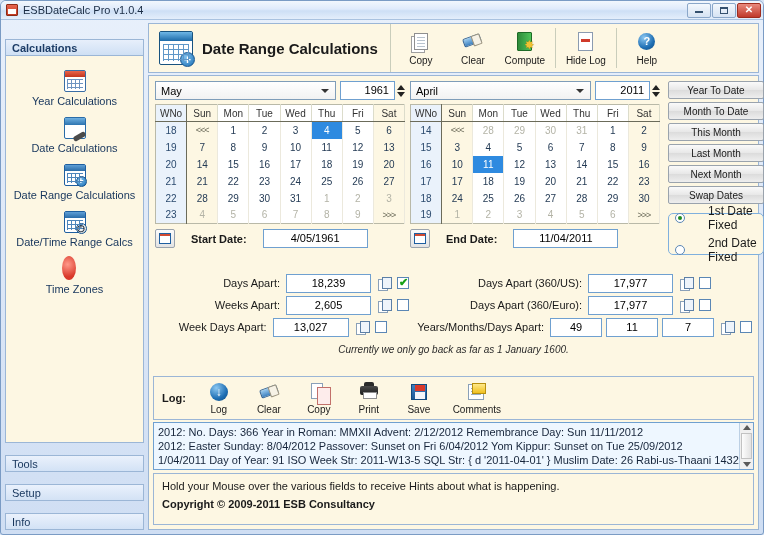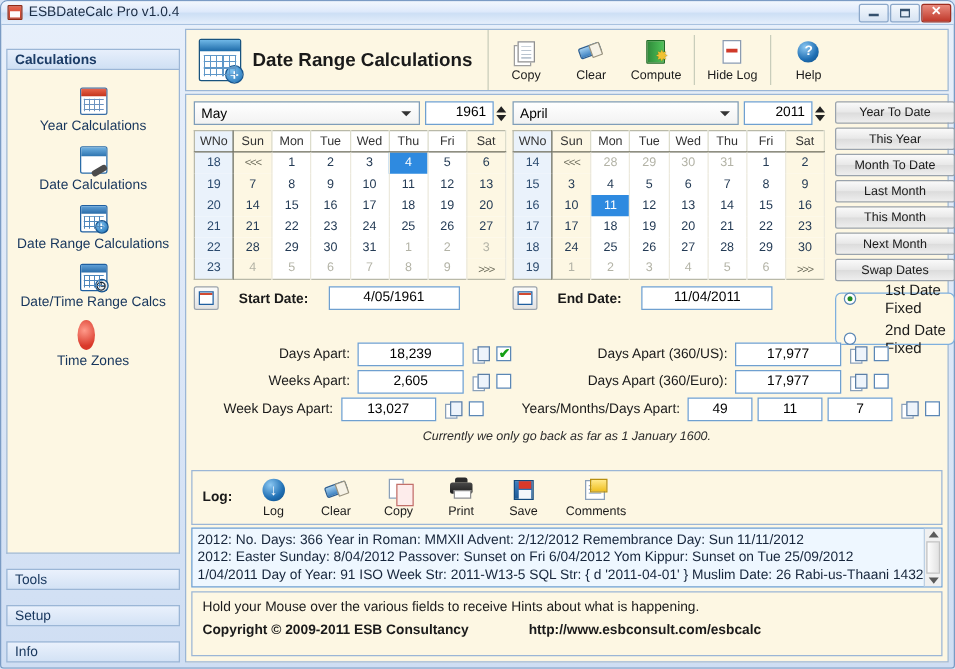--- a/index.html
+++ b/index.html
@@ -792,24 +792,23 @@
             </table>
             <div class="date-row">
               <div class="mini-cal-btn"></div>
               <span class="date-label">End Date:</span>
               <div class="date-input">11/04/2011</div>
             </div>
           </div>
 
           <div id="rightbtns">
             <div class="rbtn">Year To Date</div>
-            <div class="rbtn">This Year</div>
             <div class="rbtn">Month To Date</div>
+            <div class="rbtn">This Month</div>
             <div class="rbtn">Last Month</div>
-            <div class="rbtn">This Month</div>
             <div class="rbtn">Next Month</div>
             <div class="rbtn">Swap Dates</div>
 
             <div id="radiogroup">
               <div class="radio-row">
                 <span class="radio on"></span>
                 <span>1st Date Fixed</span>
               </div>
               <div class="radio-row">
                 <span class="radio"></span>
@@ -914,21 +913,20 @@
               <span class="sb-arrow up"></span>
               <span class="sb-thumb"></span>
               <span class="sb-arrow dn"></span>
             </div>
           </div>
 
           <div id="statusbox">
             <div id="status-hint">Hold your Mouse over the various fields to receive Hints about what is happening.</div>
             <div id="status-foot">
               <span id="copyright">Copyright © 2009-2011 ESB Consultancy</span>
-              <span id="url">http://www.esbconsult.com/esbcalc</span>
             </div>
           </div>
 
         </div>
       </div>
     </div>
   </div>
 </div>
 
 </body></html>

